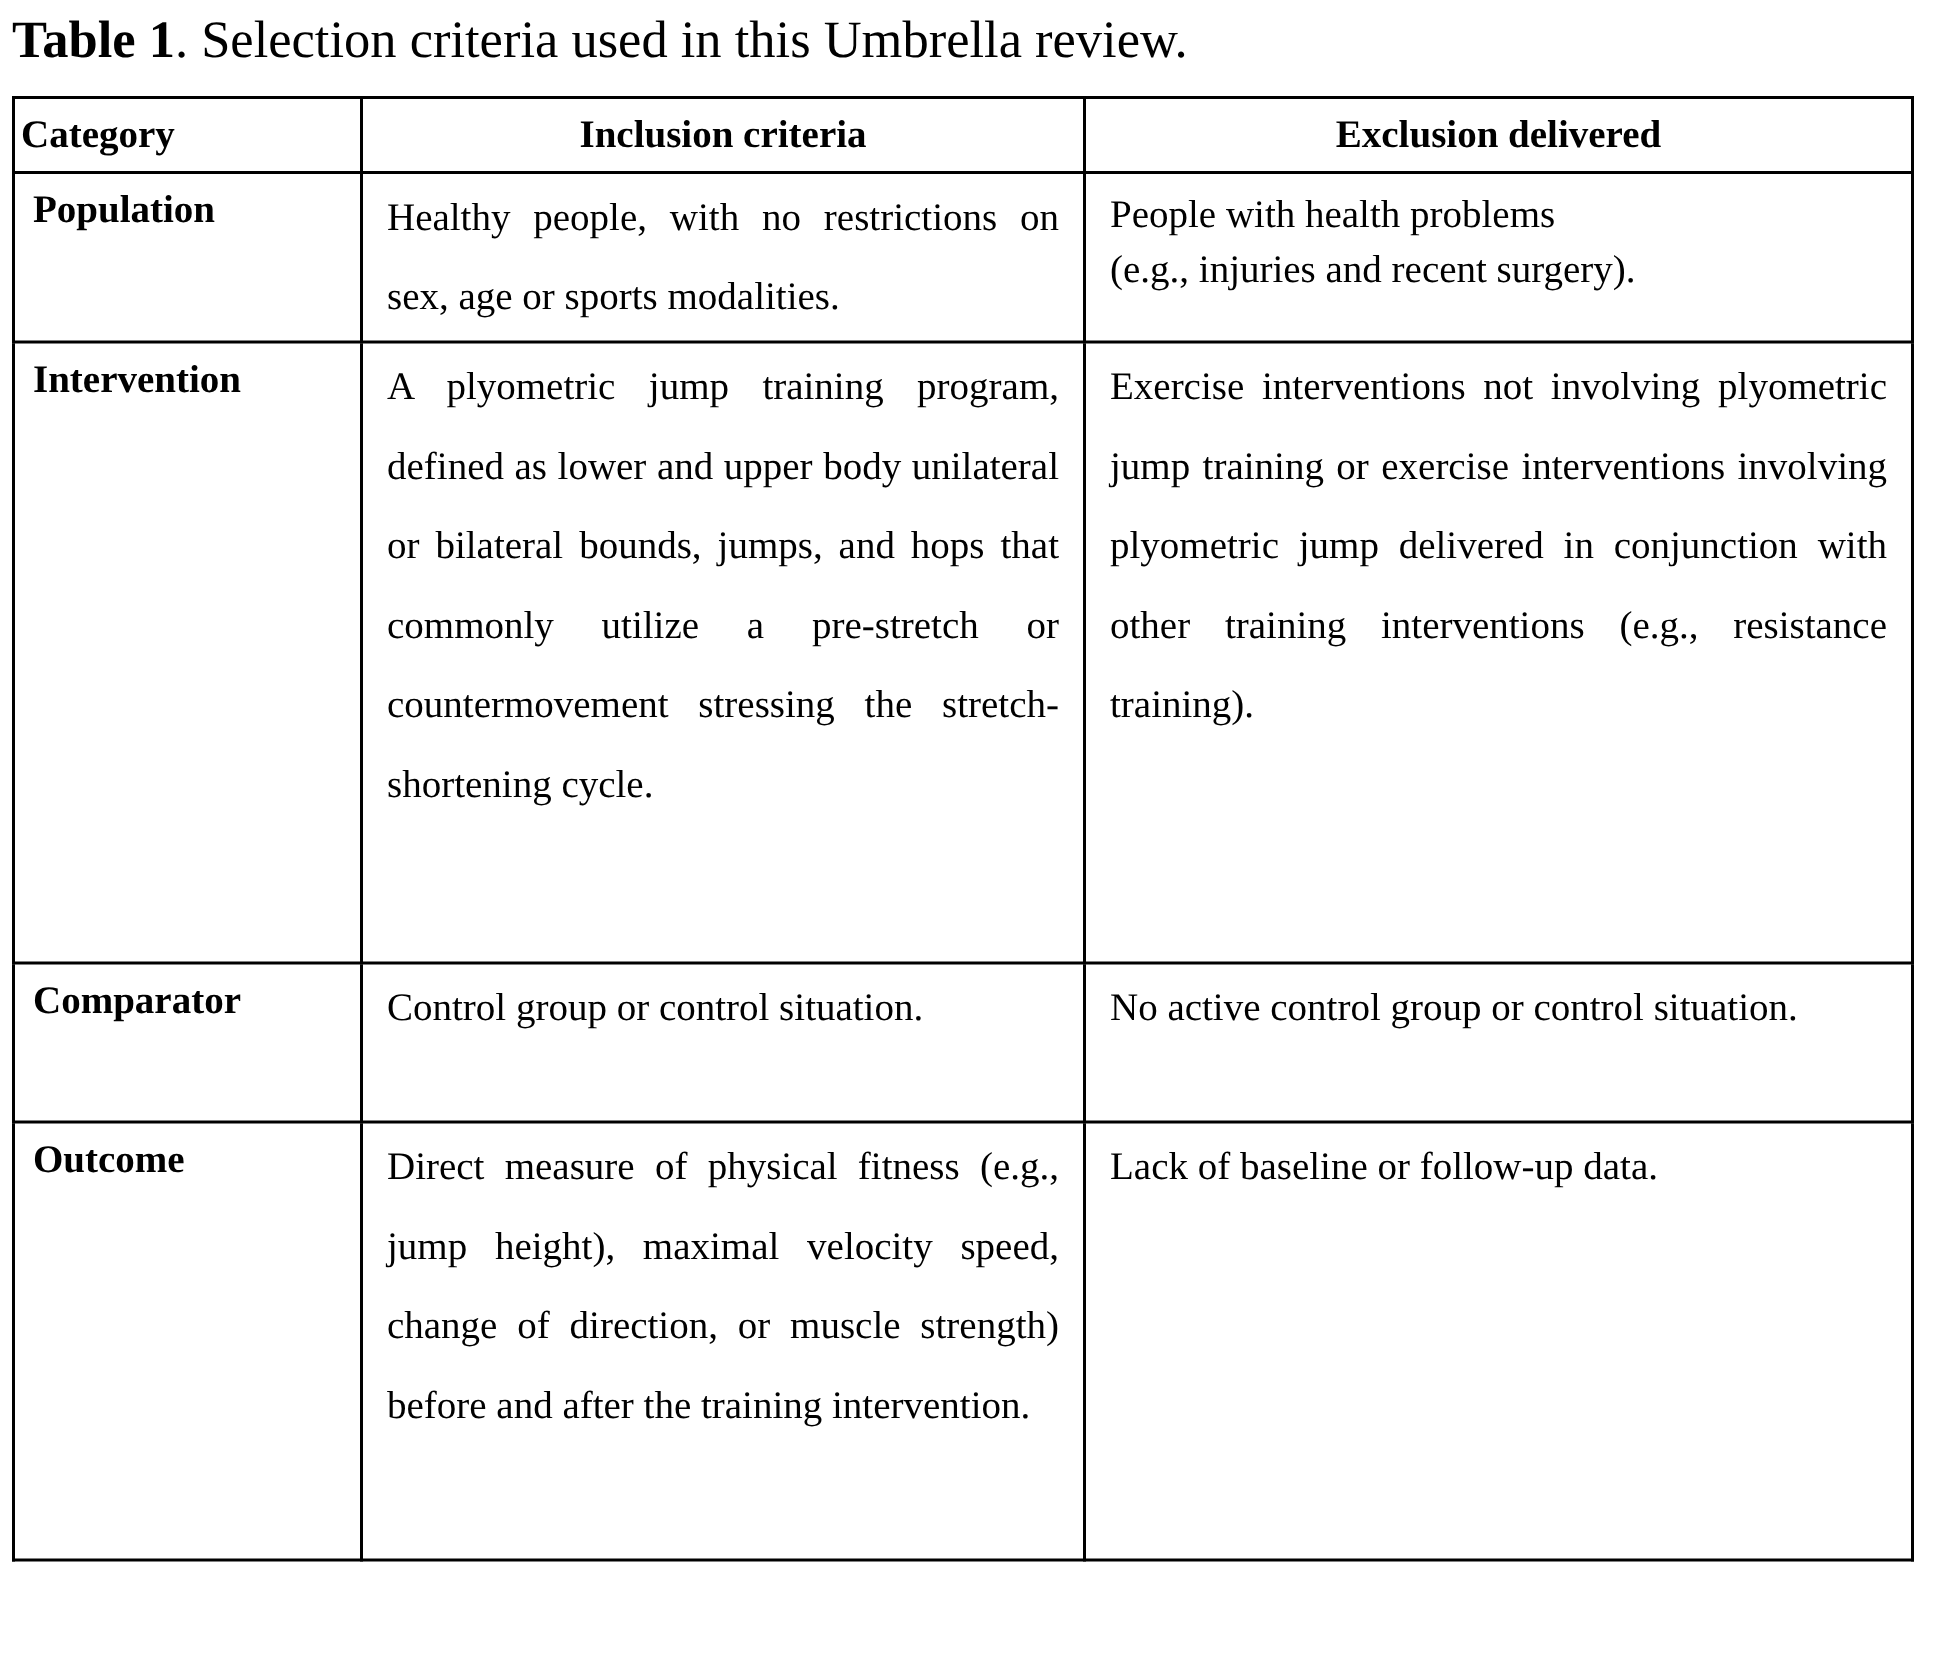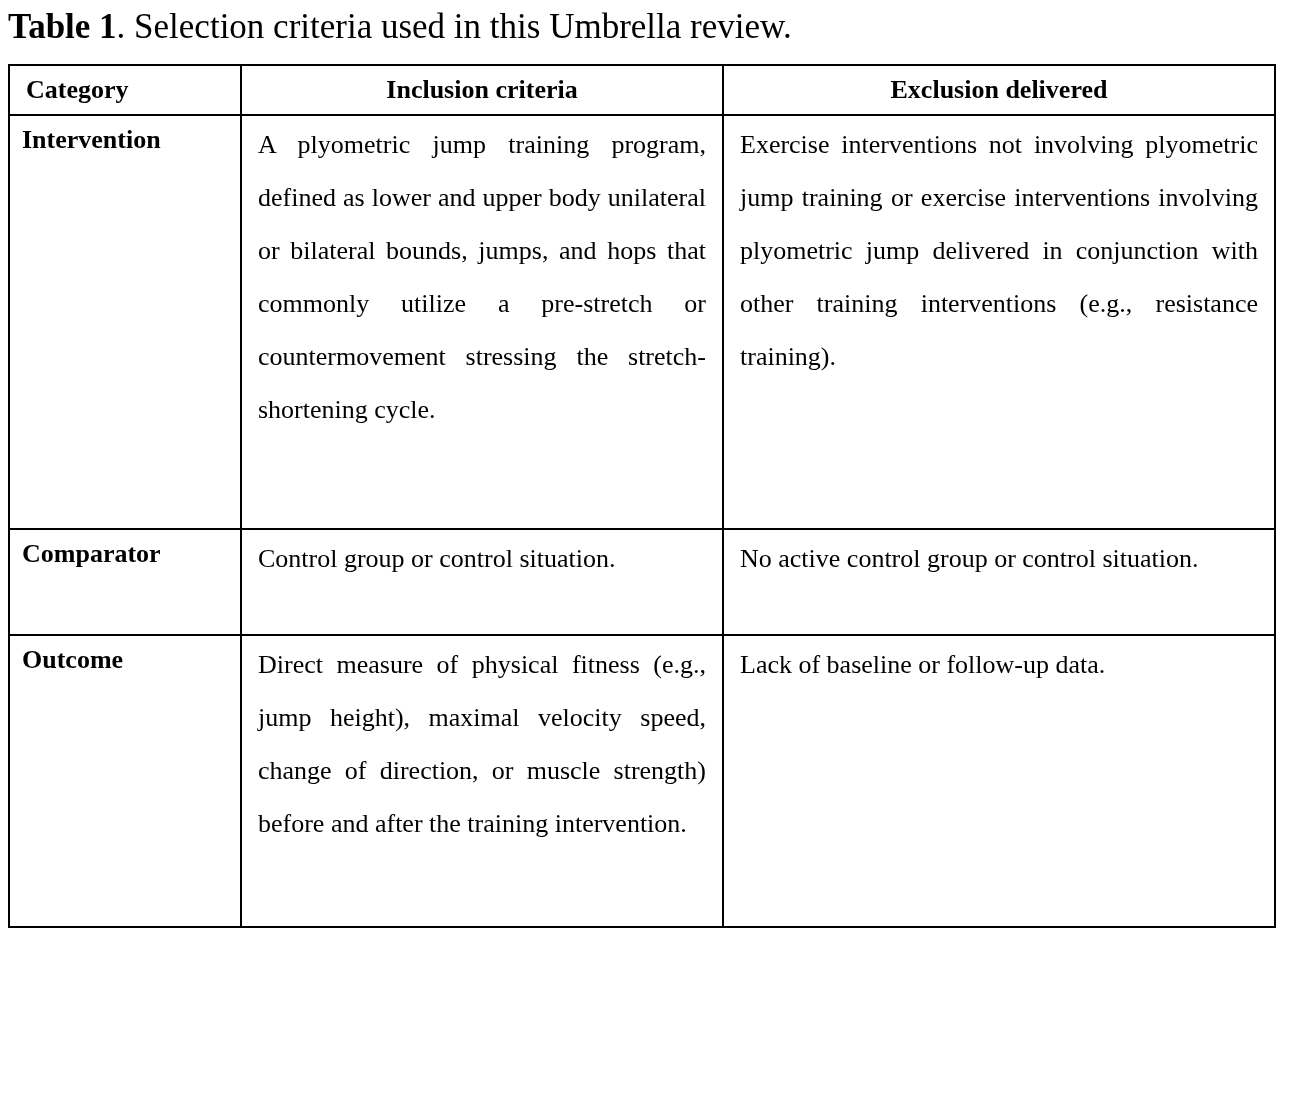--- a/index.html
+++ b/index.html
@@ -41,21 +41,21 @@
   col.c-inc { width: 482px; }
   col.c-exc { width: 552px; }
 
   
   tr.head { height: 50px; }
   th {
     font-weight: bold;
     line-height: 1.3;
     padding: 7px 10px 2px 10px;
   }
-  th.cat-h { text-align: left; padding-left: 16px; }
+  th.cat-h { text-align: left; padding-left: 4px; }
   th.mid-h { text-align: center; }
 
   
   tr.r-pop   { height: 113px; }
   tr.r-int   { height: 414px; }
   tr.r-comp  { height: 106px; }
   tr.r-out   { height: 292px; padding-left: 20px; }
   tr.r-study { height: 100px; }
 
   td.cat {
@@ -89,20 +89,26 @@
       <col class="c-inc">
       <col class="c-exc">
     </colgroup>
     <tbody>
       <tr class="head">
         <th class="cat-h">Category</th>
         <th class="mid-h">Inclusion criteria</th>
         <th class="mid-h">Exclusion delivered</th>
       </tr>
 
+      <tr class="r-pop">
+        <td class="cat">Population</td>
+        <td class="body">Healthy people, with no restrictions on sex, age or sports modalities.</td>
+        <td class="body single">People with health problems
+(e.g., injuries and recent surgery).</td>
+      </tr>
 
       <tr class="r-int">
         <td class="cat">Intervention</td>
         <td class="body">A plyometric jump training program, defined as lower and upper body unilateral or bilateral bounds, jumps, and hops that commonly utilize a pre-stretch or countermovement stressing the stretch-shortening cycle.</td>
         <td class="body">Exercise interventions not involving plyometric jump training or exercise interventions involving plyometric jump delivered in conjunction with other training interventions (e.g., resistance training).</td>
       </tr>
 
       <tr class="r-comp">
         <td class="cat">Comparator</td>
         <td class="body">Control group or control situation.</td>

